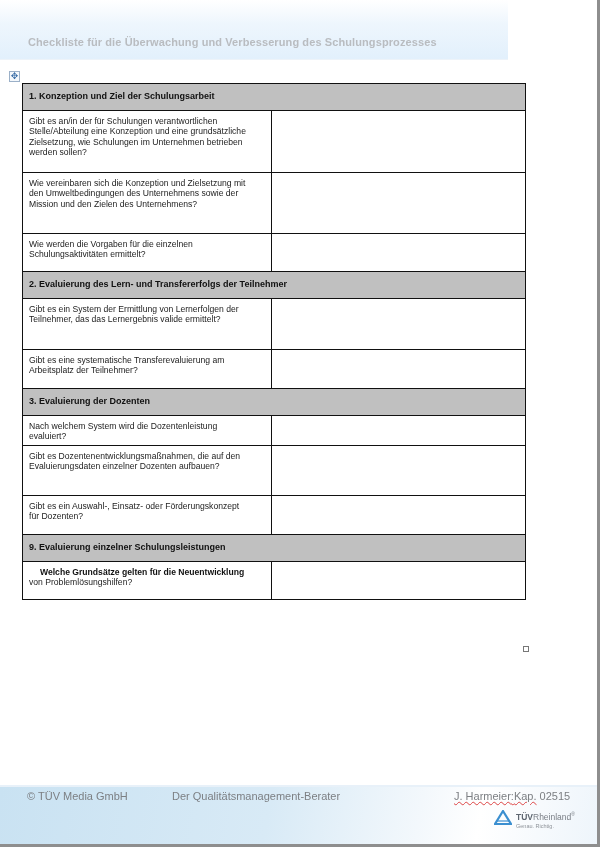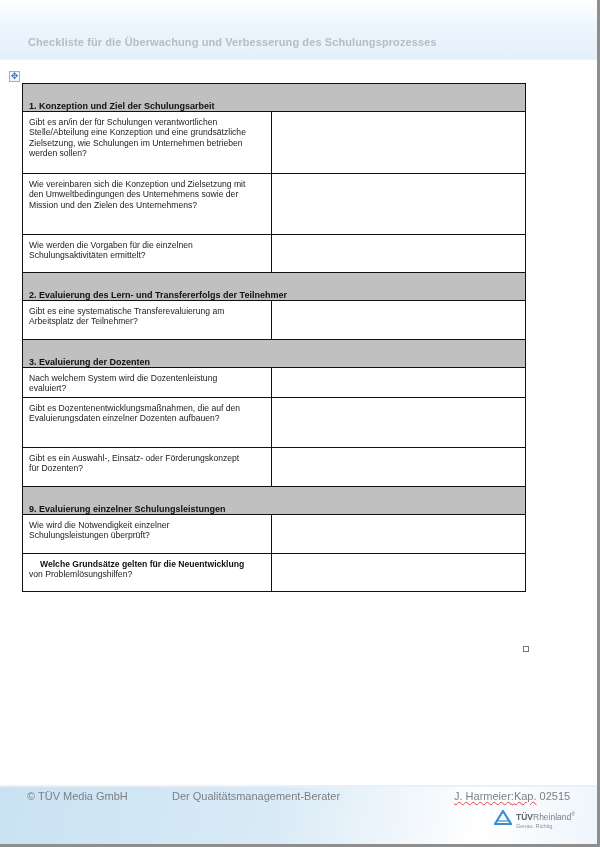--- a/index.html
+++ b/index.html
@@ -2,40 +2,40 @@
 <html><head>
 <meta charset="utf-8">
 <style>
   * { box-sizing: border-box; margin: 0; padding: 0; }
   html, body { width: 600px; height: 847px; overflow: hidden; background: #fff; }
   body { position: relative; font-family: "Liberation Sans", sans-serif; }
   .page { position: absolute; left: 0; top: 0; width: 597px; height: 844px; background: #fff; overflow: hidden; }
   .edge-right { position: absolute; right: 0; top: 0; width: 3px; height: 847px; background: #8e8e8e; }
   .edge-bottom { position: absolute; left: 0; bottom: 0; width: 600px; height: 3px; background: #8e8e8e; }
   .header-band {
-    position: absolute; left: 0; top: 0; width: 597px; height: 60px;
+    position: absolute; left: 0; top: 0; width: 508px; height: 60px;
     background: linear-gradient(180deg, #ffffff 0%, #eef6fd 40%, #e2f0fc 100%);
     border-bottom: 1px solid #edf3f9;
   }
   .doc-title {
     position: absolute; left: 28px; top: 36px;
     font-size: 11px; font-weight: bold; color: #b9bcc0; letter-spacing: 0.1px;
   }
   .move-handle {
     position: absolute; left: 9px; top: 71px; width: 11px; height: 11px;
     border: 1px solid #9bb0c8; background: #f4f8fc;
     font-size: 9px; line-height: 9px; text-align: center; color: #3a6ea8;
   }
   table.checklist {
     position: absolute; left: 22px; top: 83px; width: 503px;
     border-collapse: collapse; table-layout: fixed;
   }
   table.checklist td { border: 1.5px solid #111; vertical-align: top; }
   td.section {
-    background: #c0c0c0; height: 27px; padding: 17px 6px 0 6px;
+    background: #c0c0c0; height: 27px; padding: 7px 6px 0 6px;
     font-size: 9px; font-weight: bold; color: #111;
   }
   td.q { padding: 5px 22px 3px 6px; font-size: 8.6px; line-height: 10.4px; color: #222; width: 249px; }
   td.q.bold-lead .lead { font-weight: bold; color: #111; margin-left: 11px; }
   td.a { background: #fff; }
   .resize-handle {
     position: absolute; left: 523px; top: 646px; width: 6px; height: 6px;
     border: 1px solid #777; background: #fff;
   }
   .footer-band {
@@ -84,20 +84,24 @@
         <td class="a"></td>
       </tr>
       <tr style="height:38px">
         <td class="q">Wie werden die Vorgaben für die einzelnen Schulungsaktivitäten ermittelt?</td>
         <td class="a"></td>
       </tr>
 
       <tr>
         <td class="section" colspan="2">2. Evaluierung des Lern- und Transfererfolgs der Teilnehmer</td>
       </tr>
+      <tr style="height:51px">
+        <td class="q">Gibt es ein System der Ermittlung von Lernerfolgen der Teilnehmer, das das Lernergebnis valide ermittelt?</td>
+        <td class="a"></td>
+      </tr>
       <tr style="height:39px">
         <td class="q">Gibt es eine systematische Transferevaluierung am Arbeitsplatz der Teilnehmer?</td>
         <td class="a"></td>
       </tr>
 
       <tr>
         <td class="section" colspan="2">3. Evaluierung der Dozenten</td>
       </tr>
       <tr style="height:28px">
         <td class="q">Nach welchem System wird die Dozentenleistung evaluiert?</td>
@@ -107,24 +111,20 @@
         <td class="q">Gibt es Dozentenentwicklungsmaßnahmen, die auf den Evaluierungsdaten einzelner Dozenten aufbauen?</td>
         <td class="a"></td>
       </tr>
       <tr style="height:39px">
         <td class="q">Gibt es ein Auswahl-, Einsatz- oder Förderungskonzept für Dozenten?</td>
         <td class="a"></td>
       </tr>
 
       <tr>
         <td class="section" colspan="2">9. Evaluierung einzelner Schulungsleistungen</td>
-      </tr>
-      <tr style="height:39px">
-        <td class="q">Wie wird die Notwendigkeit einzelner Schulungsleistungen überprüft?</td>
-        <td class="a"></td>
       </tr>
       <tr style="height:38px">
         <td class="q bold-lead"><span class="lead">Welche Grundsätze gelten für die Neuentwicklung</span><br><span>von Problemlösungshilfen?</span></td>
         <td class="a"></td>
       </tr>
     </tbody>
   </table>
 
   <div class="resize-handle"></div>
 

